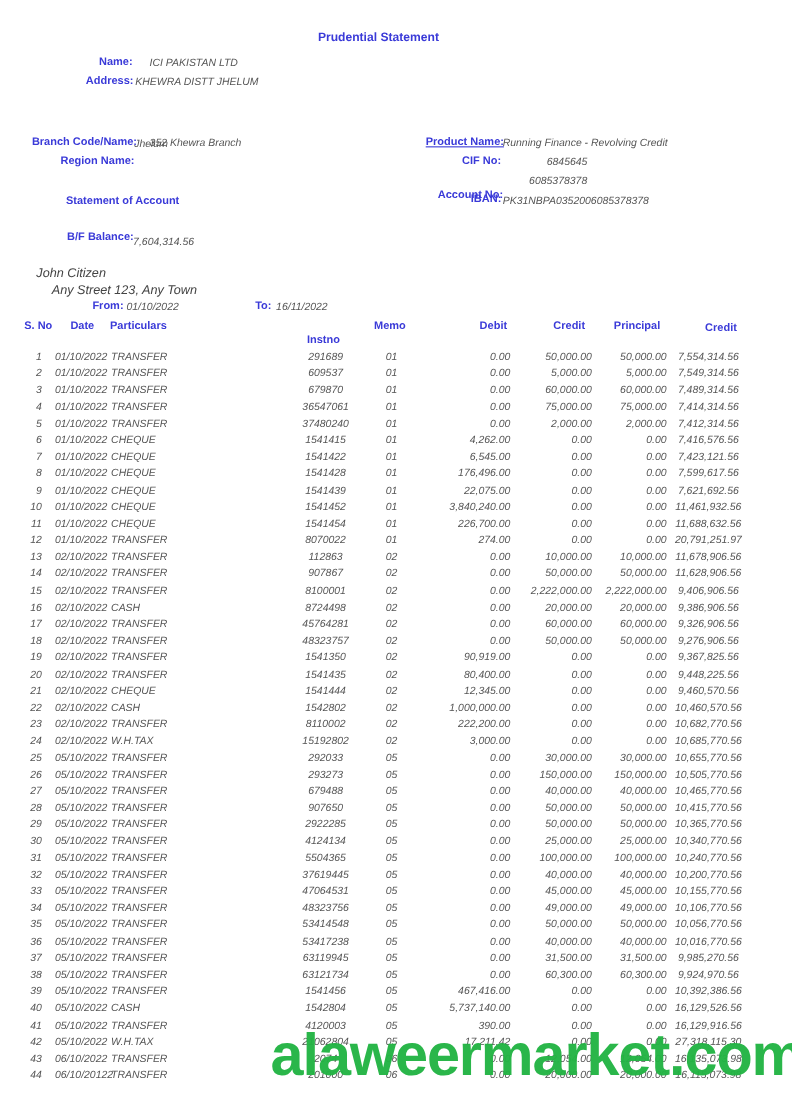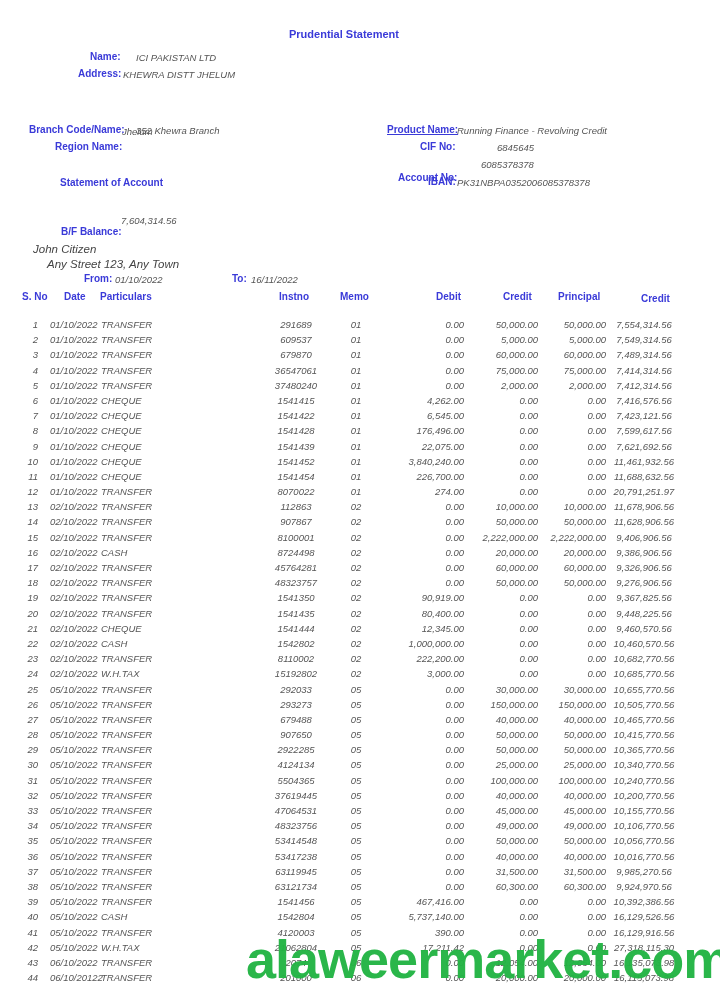--- a/index.html
+++ b/index.html
@@ -34,21 +34,21 @@
 <span class="lbl" style="left:90px;top:51px;">Name:</span>
 <span class="val" style="left:136px;top:52px;">ICI PAKISTAN LTD</span>
 <span class="lbl" style="left:78px;top:68px;">Address:</span>
 <span class="val" style="left:123px;top:69px;">KHEWRA DISTT JHELUM</span>
 
 <span class="lbl" style="left:29px;top:124px;">Branch Code/Name:</span>
 <span class="val" style="left:136px;top:125px;">352 Khewra Branch</span>
 <span class="lbl" style="left:55px;top:141px;">Region Name:</span>
 <span class="val" style="left:122px;top:126px;">Jhelum</span>
 <span class="lbl" style="left:34px;top:177px;margin-left:26px;">Statement of Account</span>
-<span class="lbl" style="left:61px;top:226px;">B/F Balance:</span>
+<span class="lbl" style="left:61px;top:210px;">B/F Balance:</span>
 <span class="val" style="left:121px;top:215px;">7,604,314.56</span>
 
 <span class="lbl" style="left:387px;top:124px;text-decoration:underline;">Product Name:</span>
 <span class="val" style="left:457px;top:125px;text-align:center;">Running Finance - Revolving Credit</span>
 <span class="lbl" style="left:420px;top:141px;">CIF No:</span>
 <span class="val" style="left:497px;top:142px;">6845645</span>
 <span class="lbl" style="left:398px;top:172px;">Account No:</span>
 <span class="val" style="left:481px;top:159px;">6085378378</span>
 <span class="lbl" style="left:428px;top:176px;">IBAN:</span>
 <span class="val" style="left:457px;top:177px;">PK31NBPA0352006085378378</span>
@@ -58,21 +58,21 @@
 
 <span class="lbl" style="left:84px;top:273px;">From:</span>
 <span class="val" style="left:115px;top:274px;">01/10/2022</span>
 <span class="lbl" style="left:232px;top:273px;">To:</span>
 <span class="val" style="left:251px;top:274px;">16/11/2022</span>
 
 <div>
   <span class="hdr" style="left:22px;">S. No</span>
   <span class="hdr" style="left:64px;">Date</span>
   <span class="hdr" style="left:100px;">Particulars</span>
-  <span class="hdr" style="left:279px;">Instno</span>
+  <span class="hdr" style="left:279px;margin-top:13px;">Instno</span>
   <span class="hdr" style="left:340px;">Memo</span>
   <span class="hdr" style="left:436px;">Debit</span>
   <span class="hdr" style="left:503px;">Credit</span>
   <span class="hdr" style="left:558px;">Principal</span>
   <span class="hdr" style="left:641px;top:293px;">Credit</span>
 </div>
 
 <div class="rows" id="rows">
     <div class="row">
       <span class="c-sno">1</span>

